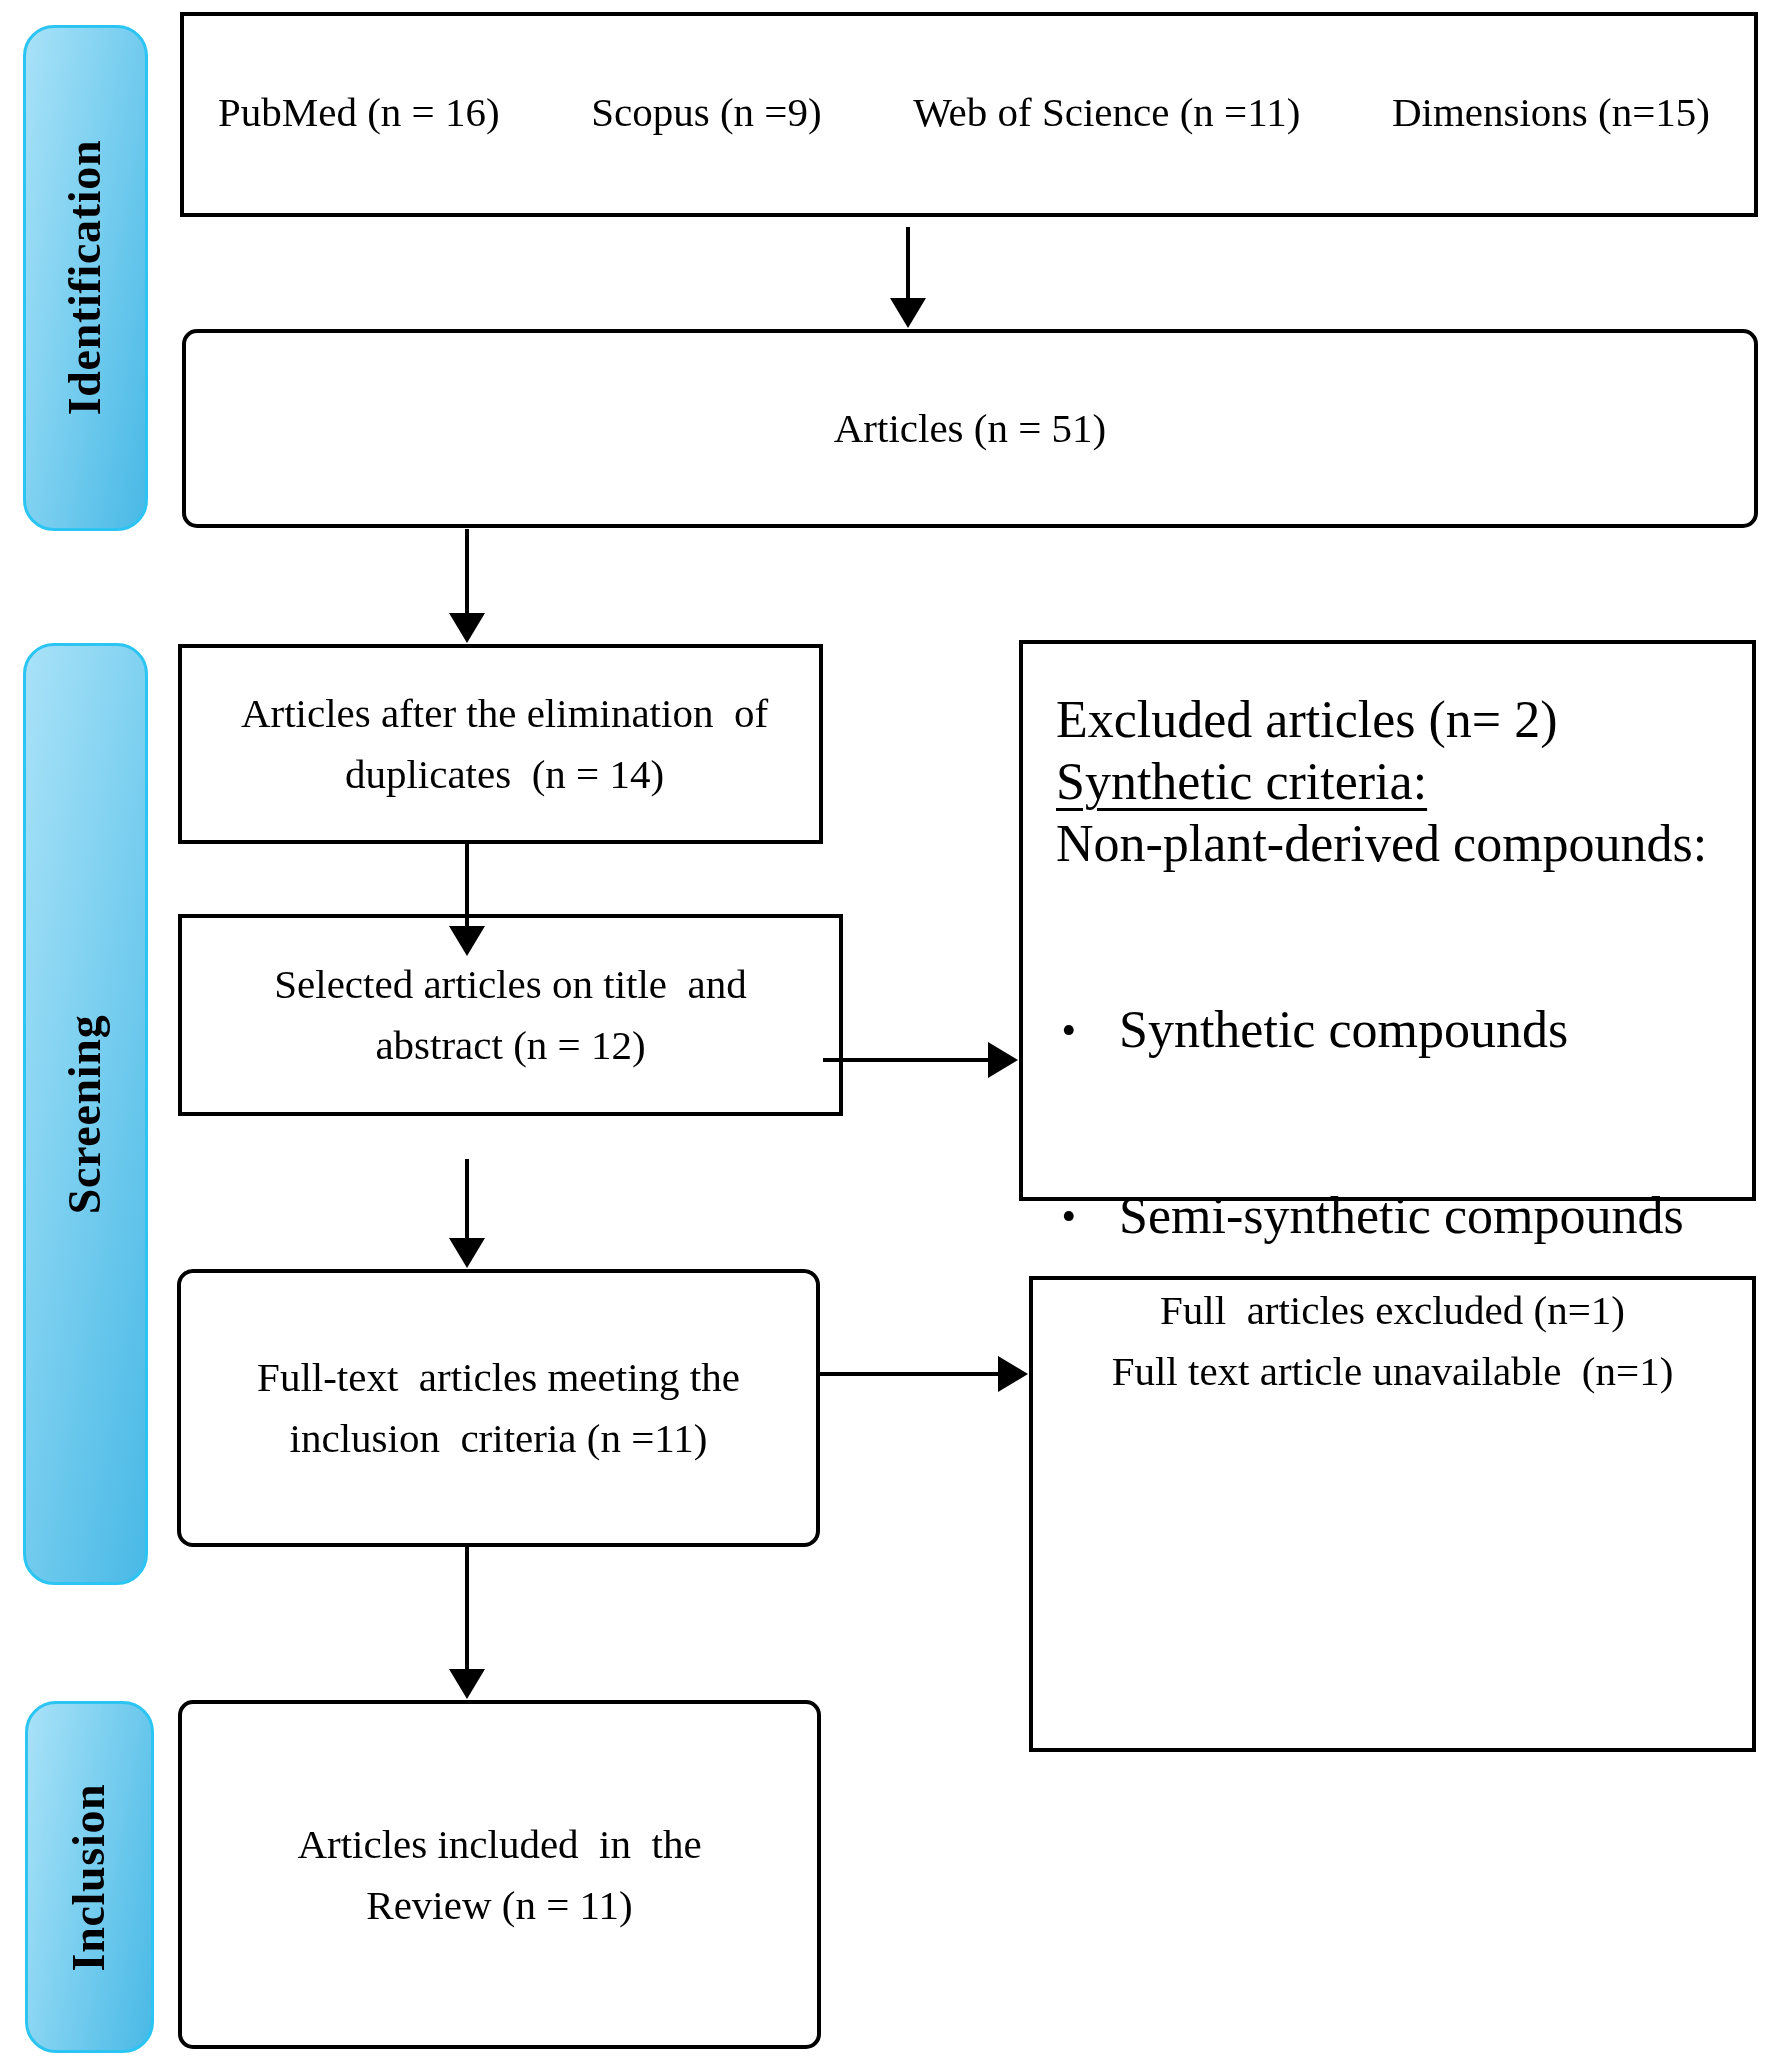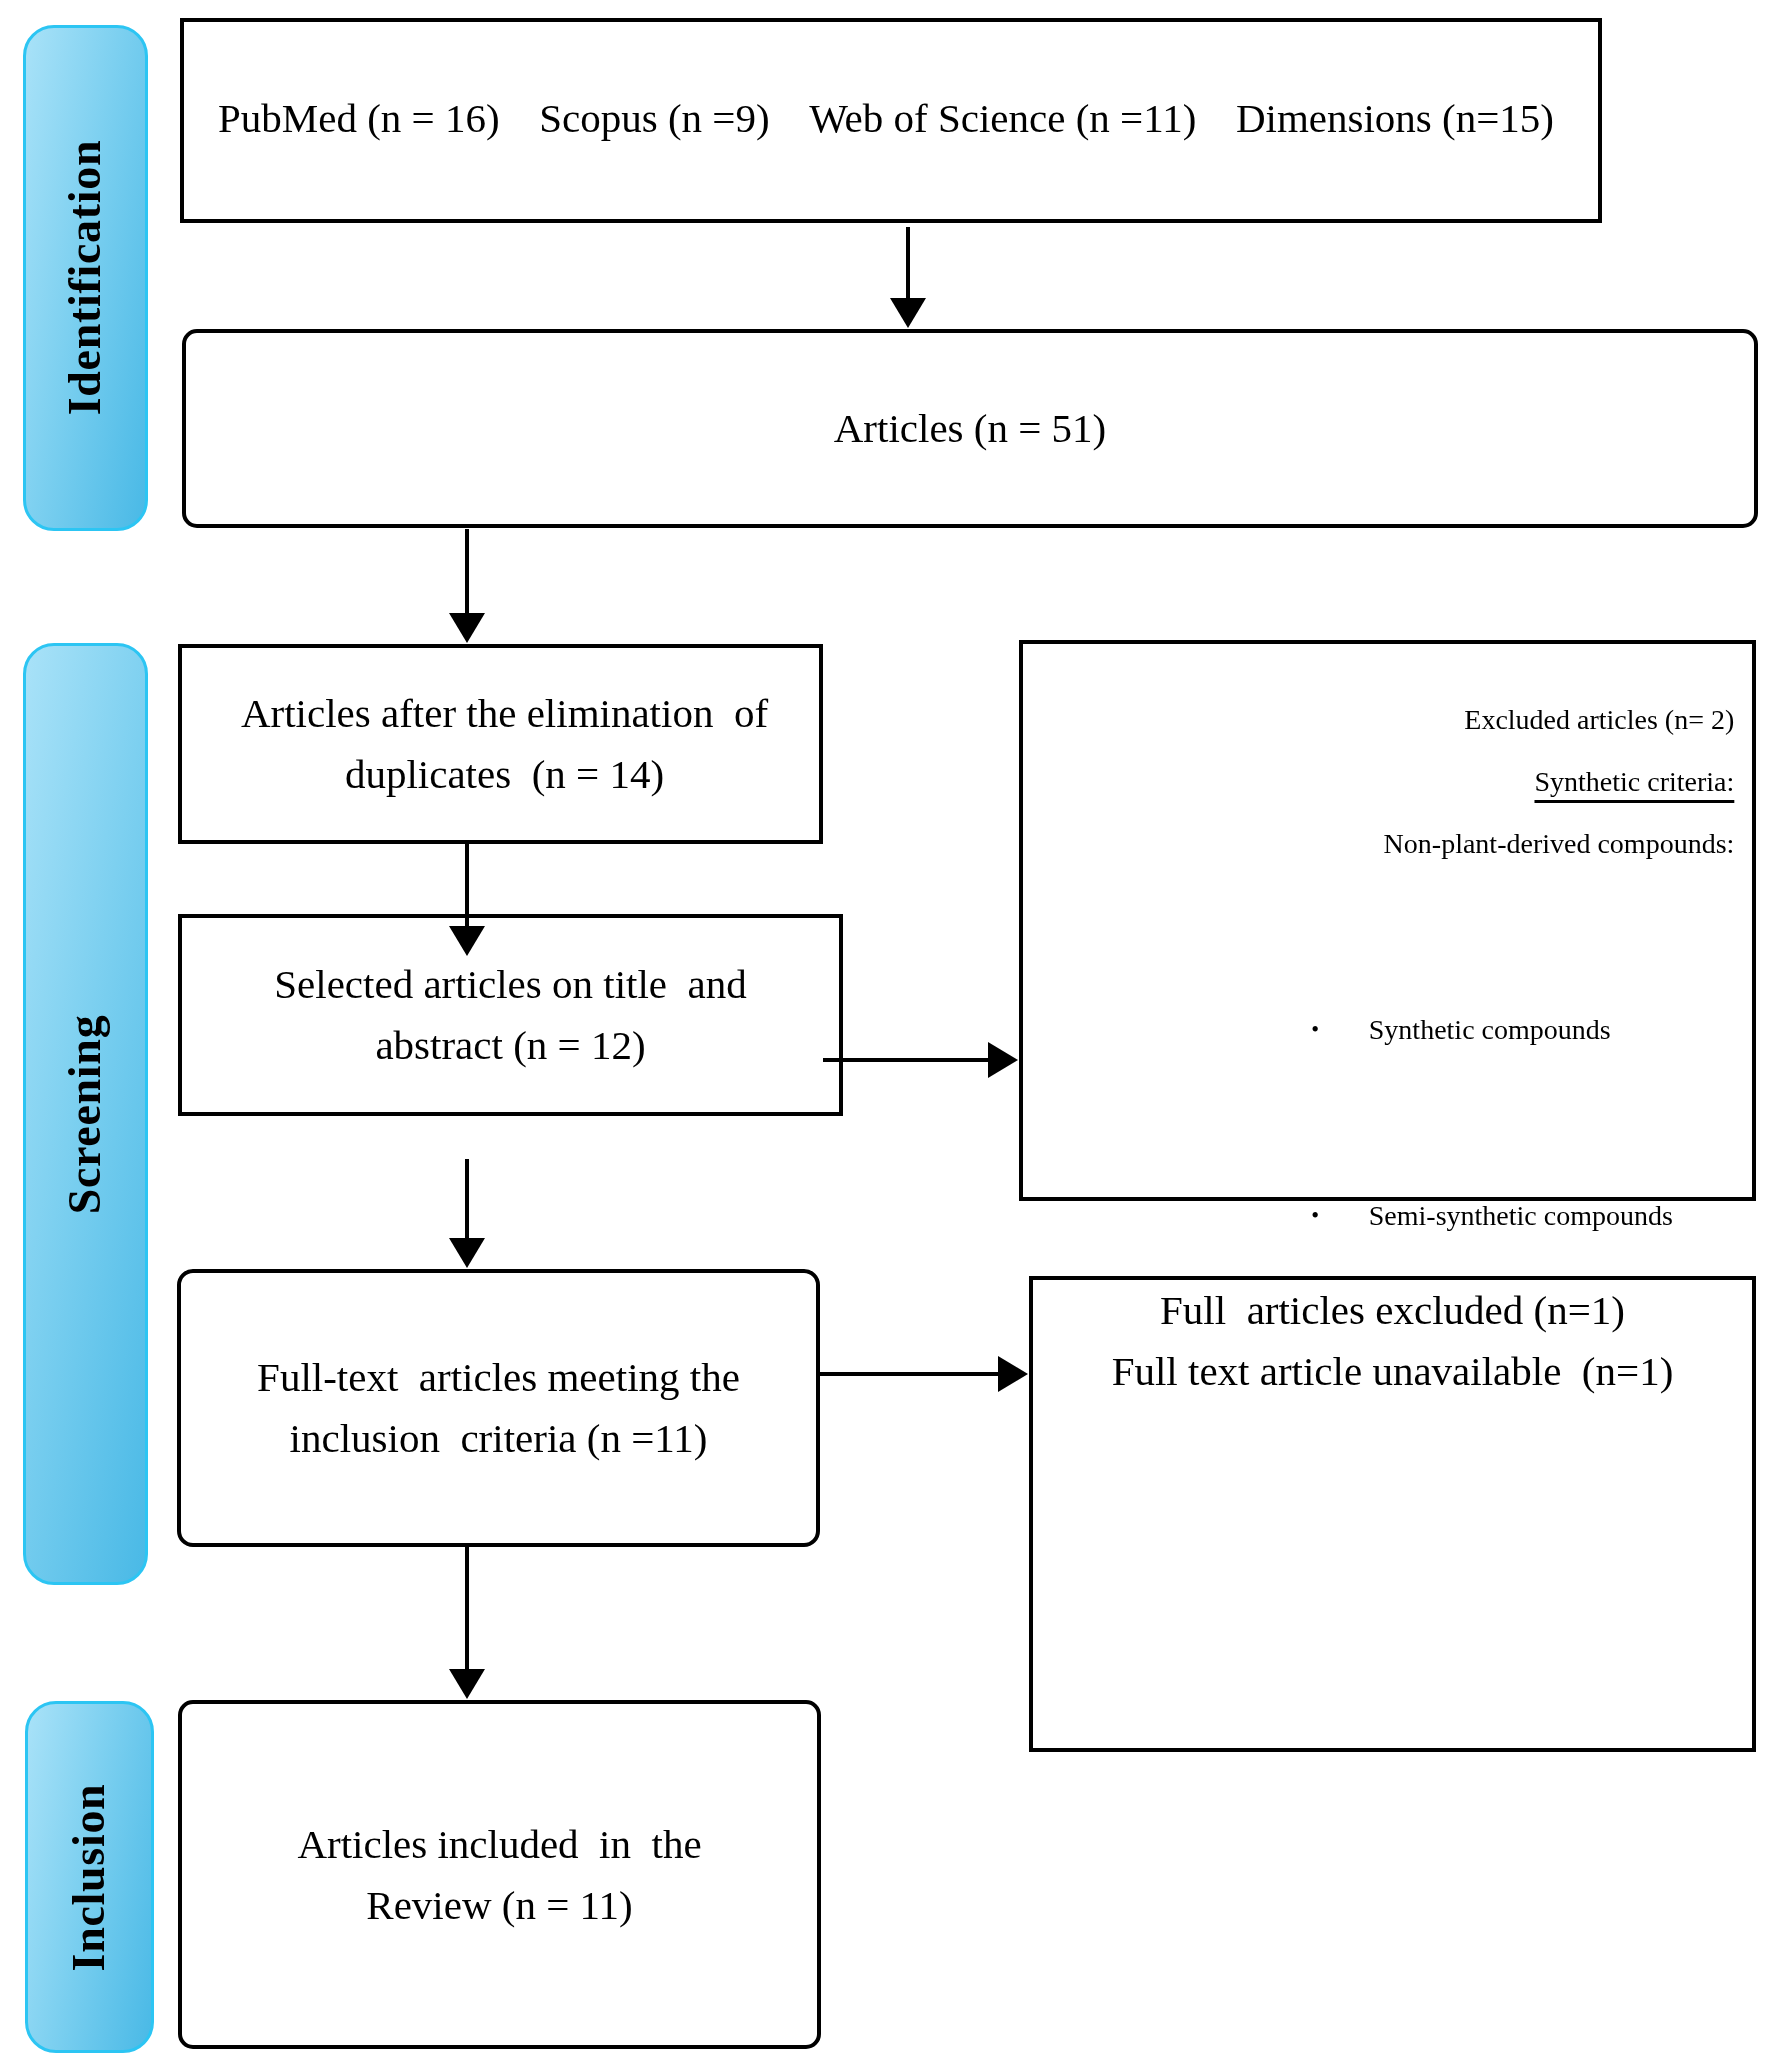--- a/index.html
+++ b/index.html
@@ -47,41 +47,41 @@
     display: flex;
     flex-direction: column;
     align-items: center;
     justify-content: center;
     text-align: center;
     font-size: 41px;
     line-height: 61px;
     white-space: pre-wrap;
   }
   #sources-box {
-    left: 180px; top: 18px; width: 1422px; height: 205px;
+    left: 180px; top: 12px; width: 1578px; height: 205px;
     flex-direction: row;
     justify-content: space-between;
     align-items: center;
     padding: 0 44px 4px 34px;
     border-width: 4.8px;
     text-align: left;
     white-space: nowrap;
   }
   #articles-box      { left: 182px;  top: 329px;  width: 1576px; height: 199px; border-radius: 15px; }
   #duplicates-box    { left: 178px;  top: 644px;  width: 645px;  height: 200px; padding-left: 8px; }
   #selected-box      { left: 178px;  top: 914px; width: 665px;  height: 202px; }
   #fulltext-box      { left: 177px;  top: 1269px; width: 643px;  height: 278px; border-radius: 16px; }
   #review-box        { left: 178px;  top: 1700px; width: 643px;  height: 349px; border-radius: 15px; }
   #excluded-box {
     left: 1019px; top: 640px; width: 737px; height: 561px;
-    align-items: flex-end;
+    align-items: flex-start;
     justify-content: flex-start;
     text-align: left;
     padding: 45px 17.7px 0 33px;
-    font-size: 28px;
+    font-size: 52px;
     line-height: 62px;
   }
   #fullexcluded-box  { left: 1029px; top: 1276px; width: 727px; height: 476px;
     justify-content: flex-start; }
 
   .excl-underline {
     text-decoration: underline;
     text-underline-offset: 8.8px;
     text-decoration-thickness: 3.4px;
   }

